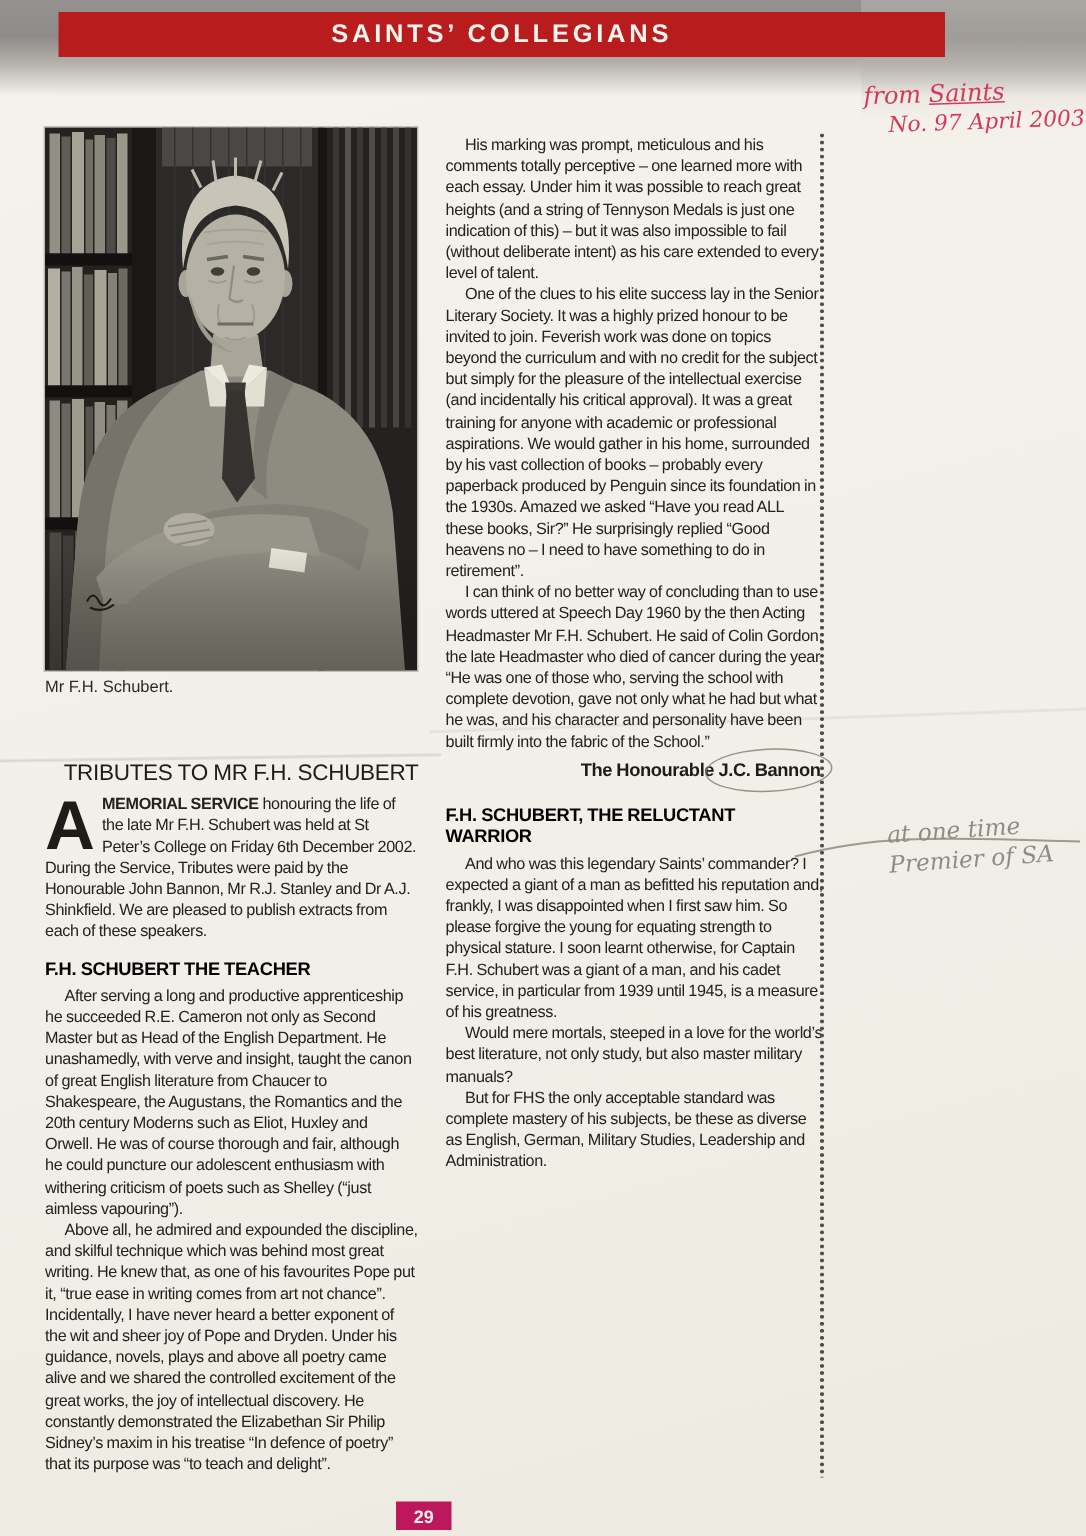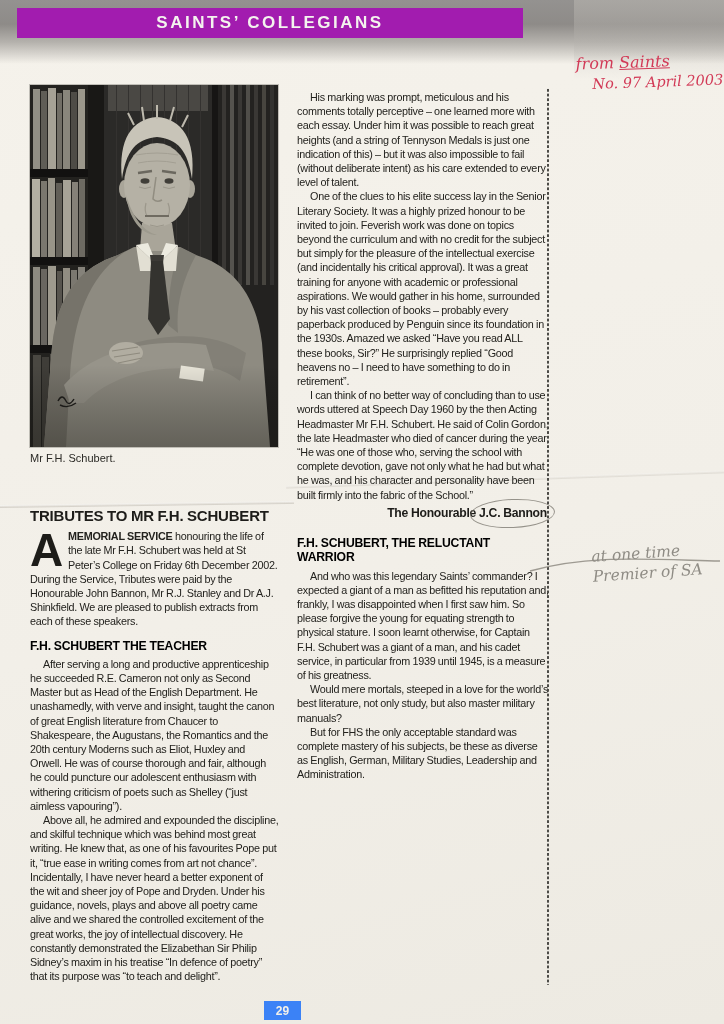--- a/index.html
+++ b/index.html
@@ -6,21 +6,21 @@
   body{
     width:724px;height:1024px;position:relative;overflow:hidden;
     background:linear-gradient(165deg,#f5f2eb 0%,#f2efe8 55%,#edeae2 100%);
     font-family:"Liberation Sans",sans-serif;color:#24231f;
   }
   
   .scan-band{position:absolute;left:0;top:0;width:724px;height:64px;
     background:linear-gradient(180deg,#949290 0%,#8e8b88 38%,#b5b2ad 66%,rgba(243,240,233,0) 100%);}
   .scan-band-right{position:absolute;right:0;top:0;width:150px;height:80px;
     background:linear-gradient(180deg,rgba(180,177,172,.65),rgba(243,240,233,0));}
-  .masthead{position:absolute;left:17px;top:8px;width:506px;height:30px;background:#a21caf;
+  .masthead{position:absolute;left:39px;top:8px;width:591px;height:30px;background:#b91c1c;
     display:flex;align-items:center;justify-content:center;}
   .masthead span{color:#f4f3ee;font-weight:bold;font-size:17px;letter-spacing:2.5px;}
   
   .hand-red{position:absolute;left:576px;top:52px;transform:rotate(-2deg);
     color:#d23a57;font-family:"DejaVu Serif",serif;font-style:italic;font-size:16px;line-height:20px;}
   .hand-red .l2{font-size:14.5px;margin-left:16px;}
   .hand-red .u{text-decoration:underline;}
   .hand-pencil{position:absolute;left:592px;top:543px;transform:rotate(-4deg);
     color:#8f8c85;font-family:"DejaVu Serif",serif;font-style:italic;font-size:15.5px;line-height:20px;}
   
@@ -30,37 +30,37 @@
   .crease{position:absolute;height:3px;background:linear-gradient(180deg,rgba(255,255,255,.55),rgba(138,130,116,.32));
     filter:blur(.4px);}
   .crease.c1{left:-6px;top:503px;width:300px;transform:rotate(-.8deg);}
   .crease.c2{left:286px;top:478px;width:438px;transform:rotate(-2deg);opacity:.6;}
   
   .col{position:absolute;font-size:10.8px;line-height:14.2px;letter-spacing:-.25px;word-spacing:-.3px;color:#23221e;}
   .col p{margin:0;text-indent:13px;}
   .col p.noindent{text-indent:0;}
   .left-col{left:30px;top:509px;width:249px;}
   .right-col{left:297px;top:90px;width:252px;}
-  .article-title{font-size:15px;font-weight:bold;letter-spacing:-.2px;margin:0 0 6px 0;color:#1d1c19;}
+  .article-title{font-size:15px;font-weight:normal;letter-spacing:-.2px;margin:0 0 6px 0;color:#1d1c19;text-align:right;}
   .subhead{font-size:12.2px;font-weight:bold;letter-spacing:-.2px;margin:10px 0 4px 0;color:#000000;}
   .subhead.first{margin-top:0;}
   .dropcap{float:left;font-size:46px;line-height:37px;font-weight:bold;padding:3px 5px 0 0;color:#1d1c19;}
   .boldlead{font-weight:bold;}
   .byline{font-weight:bold;font-size:12.2px;text-align:right;margin:4px 2px 16px 0;color:#1d1c19;}
   .circled{position:relative;display:inline-block;}
   .circled .pencil-oval{position:absolute;left:-9px;right:-8px;top:-7px;bottom:-8px;
     border:1.6px solid rgba(133,129,121,.85);border-radius:50%;transform:rotate(-2.5deg);pointer-events:none;}
   
   .dotted-divider{position:absolute;left:546px;top:88px;width:4px;height:897px;
     background-image:radial-gradient(circle,#4c4b47 1.1px,rgba(0,0,0,0) 1.5px);
     background-size:4px 4.7px;background-repeat:repeat-y;}
   
   .connector{position:absolute;left:528px;top:551px;}
   
-  .page-num{position:absolute;left:264px;top:1001px;width:37px;height:19px;background:#3b82f6;
+  .page-num{position:absolute;left:264px;top:1001px;width:37px;height:19px;background:#be185d;
     color:#f2f0e9;font-size:12px;font-weight:bold;display:flex;align-items:center;justify-content:center;}
 </style>
 </head>
 <body>
 
 <div class="scan-band"></div>
 <div class="scan-band-right"></div>
 
 <div class="masthead">
   <span>SAINTS’ COLLEGIANS</span>

